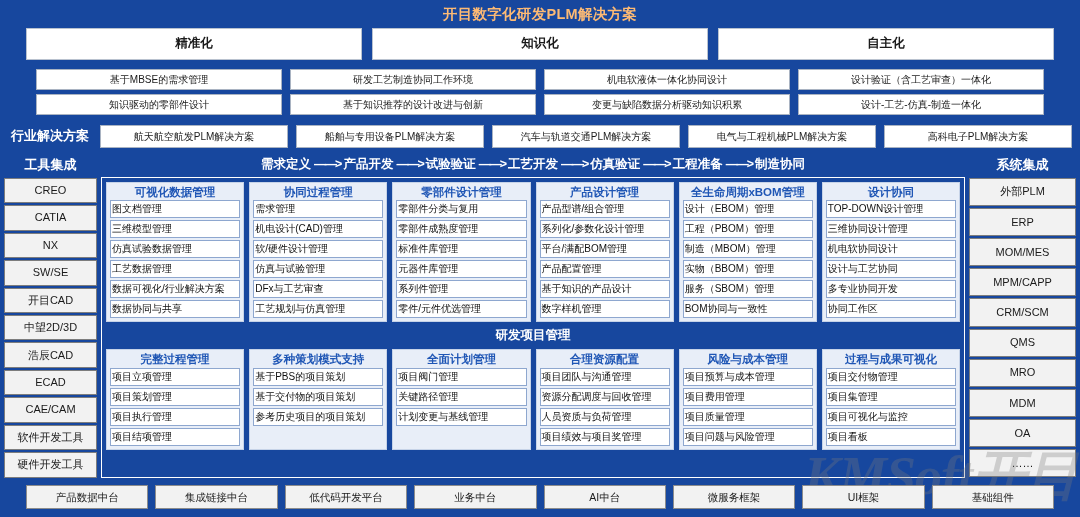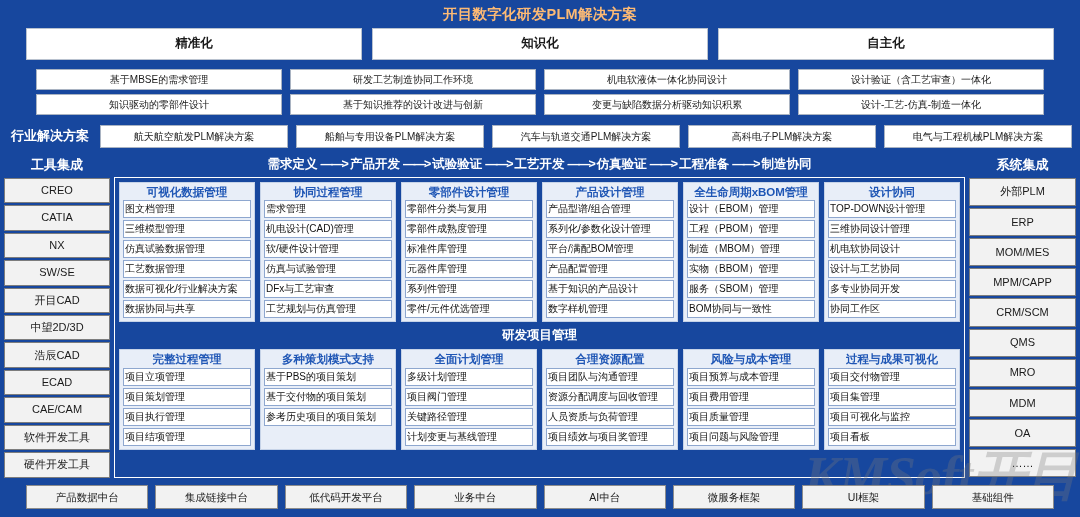--- a/index.html
+++ b/index.html
@@ -83,21 +83,21 @@
 
   
   .body-wrap {
     display: flex;
     gap: 4px;
     padding: 0 4px;
     flex: 1 1 auto;
     min-height: 0;
   }
   .side-col {
-    width: 106px;
+    width: 93px;
     display: flex; flex-direction: column;
   }
   .side-col.right { width: 107px; }
   .side-title {
     color: #ffffff; font-weight: bold; font-size: 13px;
     text-align: center; padding: 2px 0 4px 0;
   }
   .side-items { flex: 1; display: flex; flex-direction: column; gap: 2px; }
   .side-item {
     flex: 1;
@@ -221,22 +221,22 @@
     <div class="pill">基于知识推荐的设计改进与创新</div>
     <div class="pill">变更与缺陷数据分析驱动知识积累</div>
     <div class="pill">设计-工艺-仿真-制造一体化</div>
   </div>
 
   <div class="industry-row">
     <div class="industry-label">行业解决方案</div>
     <div class="pill">航天航空航发PLM解决方案</div>
     <div class="pill">船舶与专用设备PLM解决方案</div>
     <div class="pill">汽车与轨道交通PLM解决方案</div>
+    <div class="pill">电气与工程机械PLM解决方案</div>
     <div class="pill">高科电子PLM解决方案</div>
-    <div class="pill">电气与工程机械PLM解决方案</div>
   </div>
 
   <div class="body-wrap">
 
     <div class="side-col left">
       <div class="side-title">工具集成</div>
       <div class="side-items">
         <div class="side-item">CREO</div>
         <div class="side-item">CATIA</div>
         <div class="side-item">NX</div>
@@ -366,21 +366,20 @@
             <div class="card-items">
               <div class="card-item">基于PBS的项目策划</div>
               <div class="card-item">基于交付物的项目策划</div>
               <div class="card-item">参考历史项目的项目策划</div>
             </div>
           </div>
 
           <div class="card">
             <div class="card-title">全面计划管理</div>
             <div class="card-items">
-              <div class="card-item">多级计划管理</div>
               <div class="card-item">项目阀门管理</div>
               <div class="card-item">关键路径管理</div>
               <div class="card-item">计划变更与基线管理</div>
             </div>
           </div>
 
           <div class="card">
             <div class="card-title">合理资源配置</div>
             <div class="card-items">
               <div class="card-item">项目团队与沟通管理</div>

